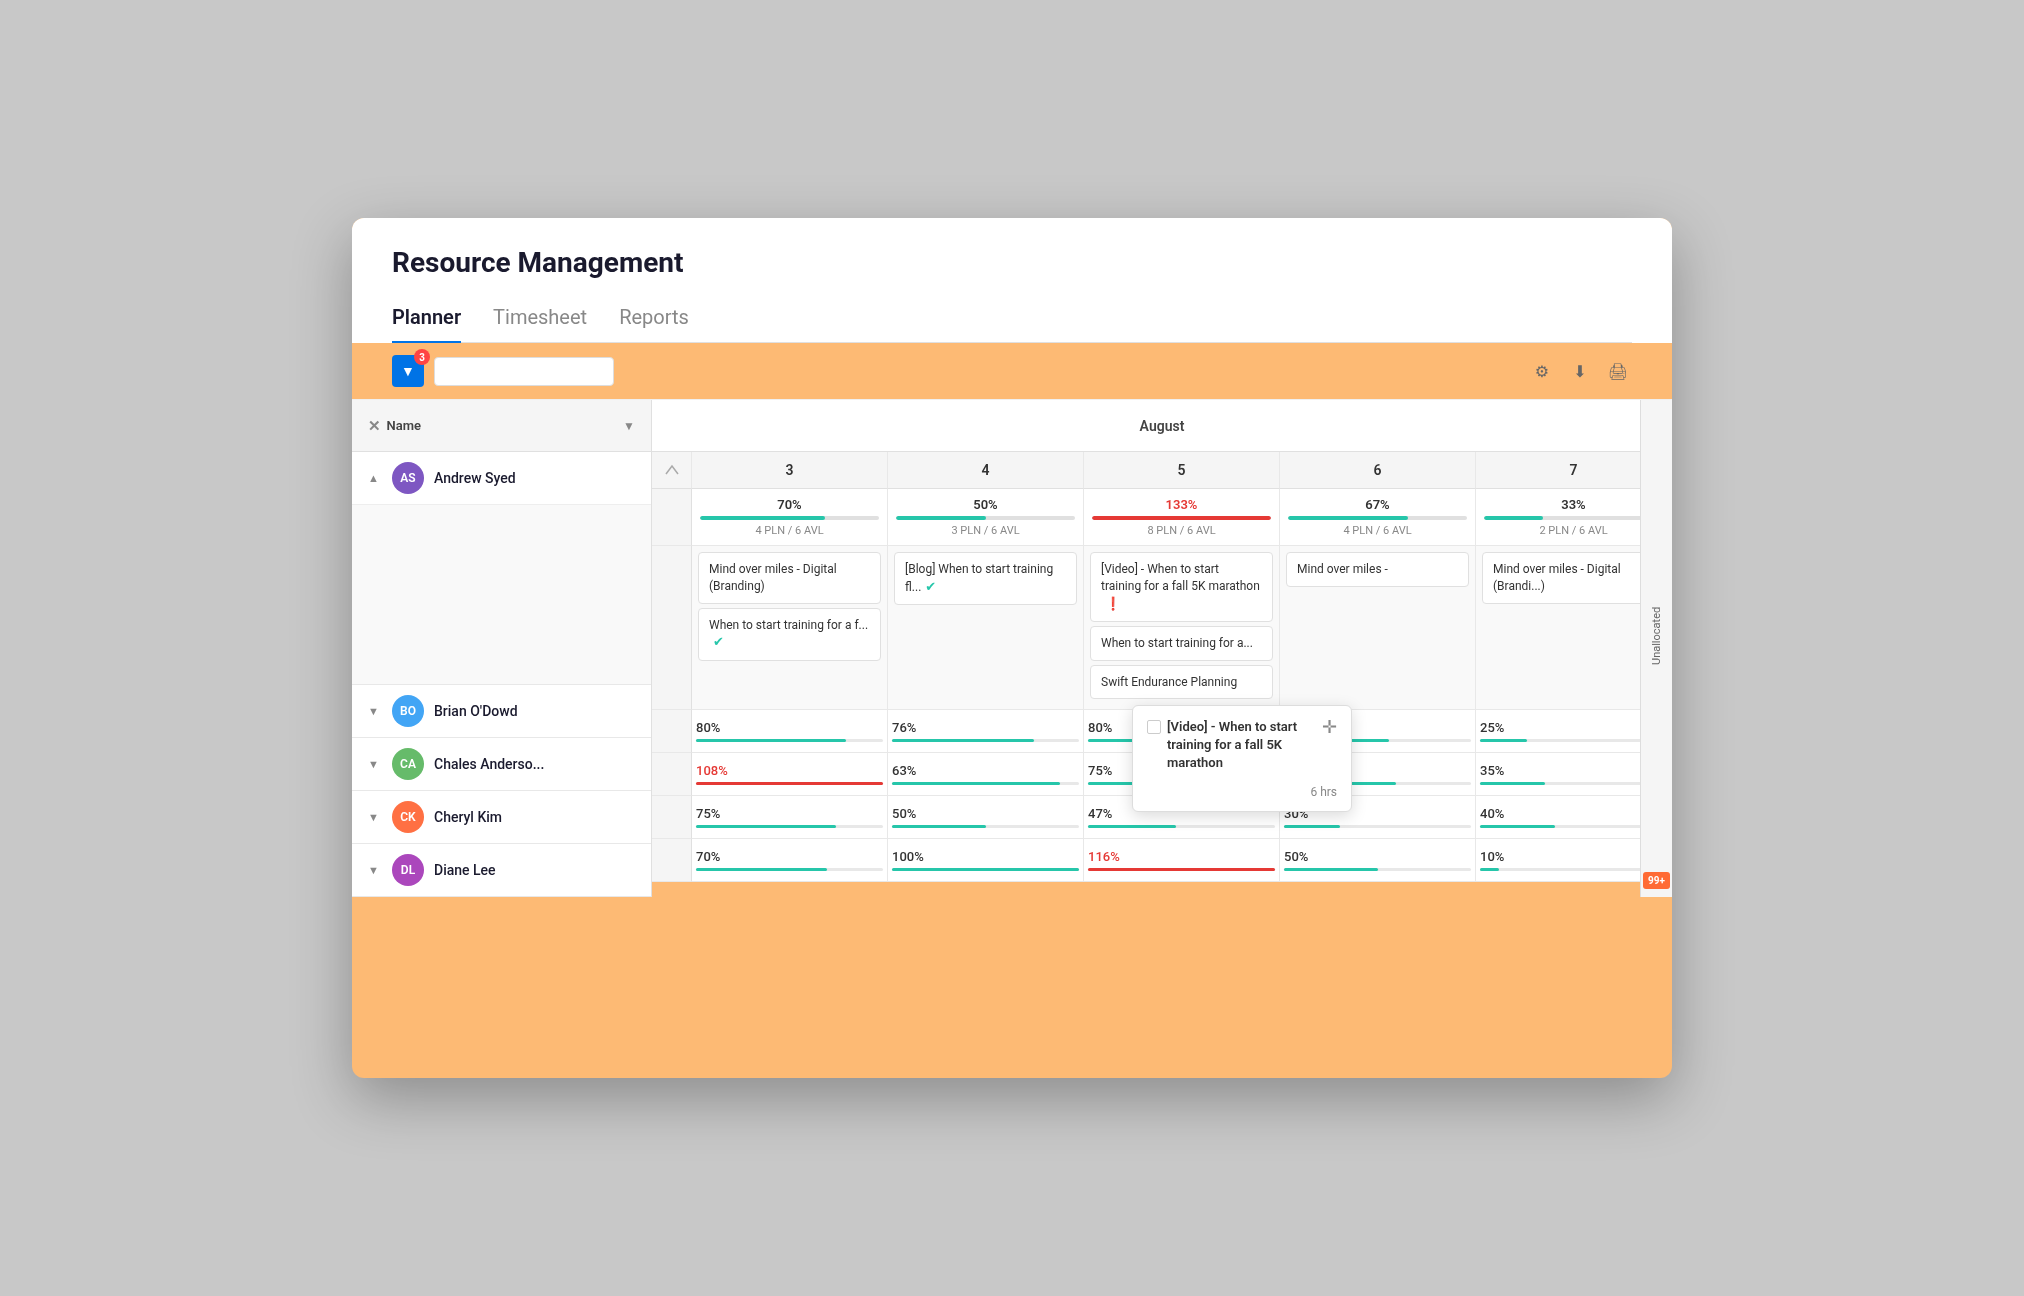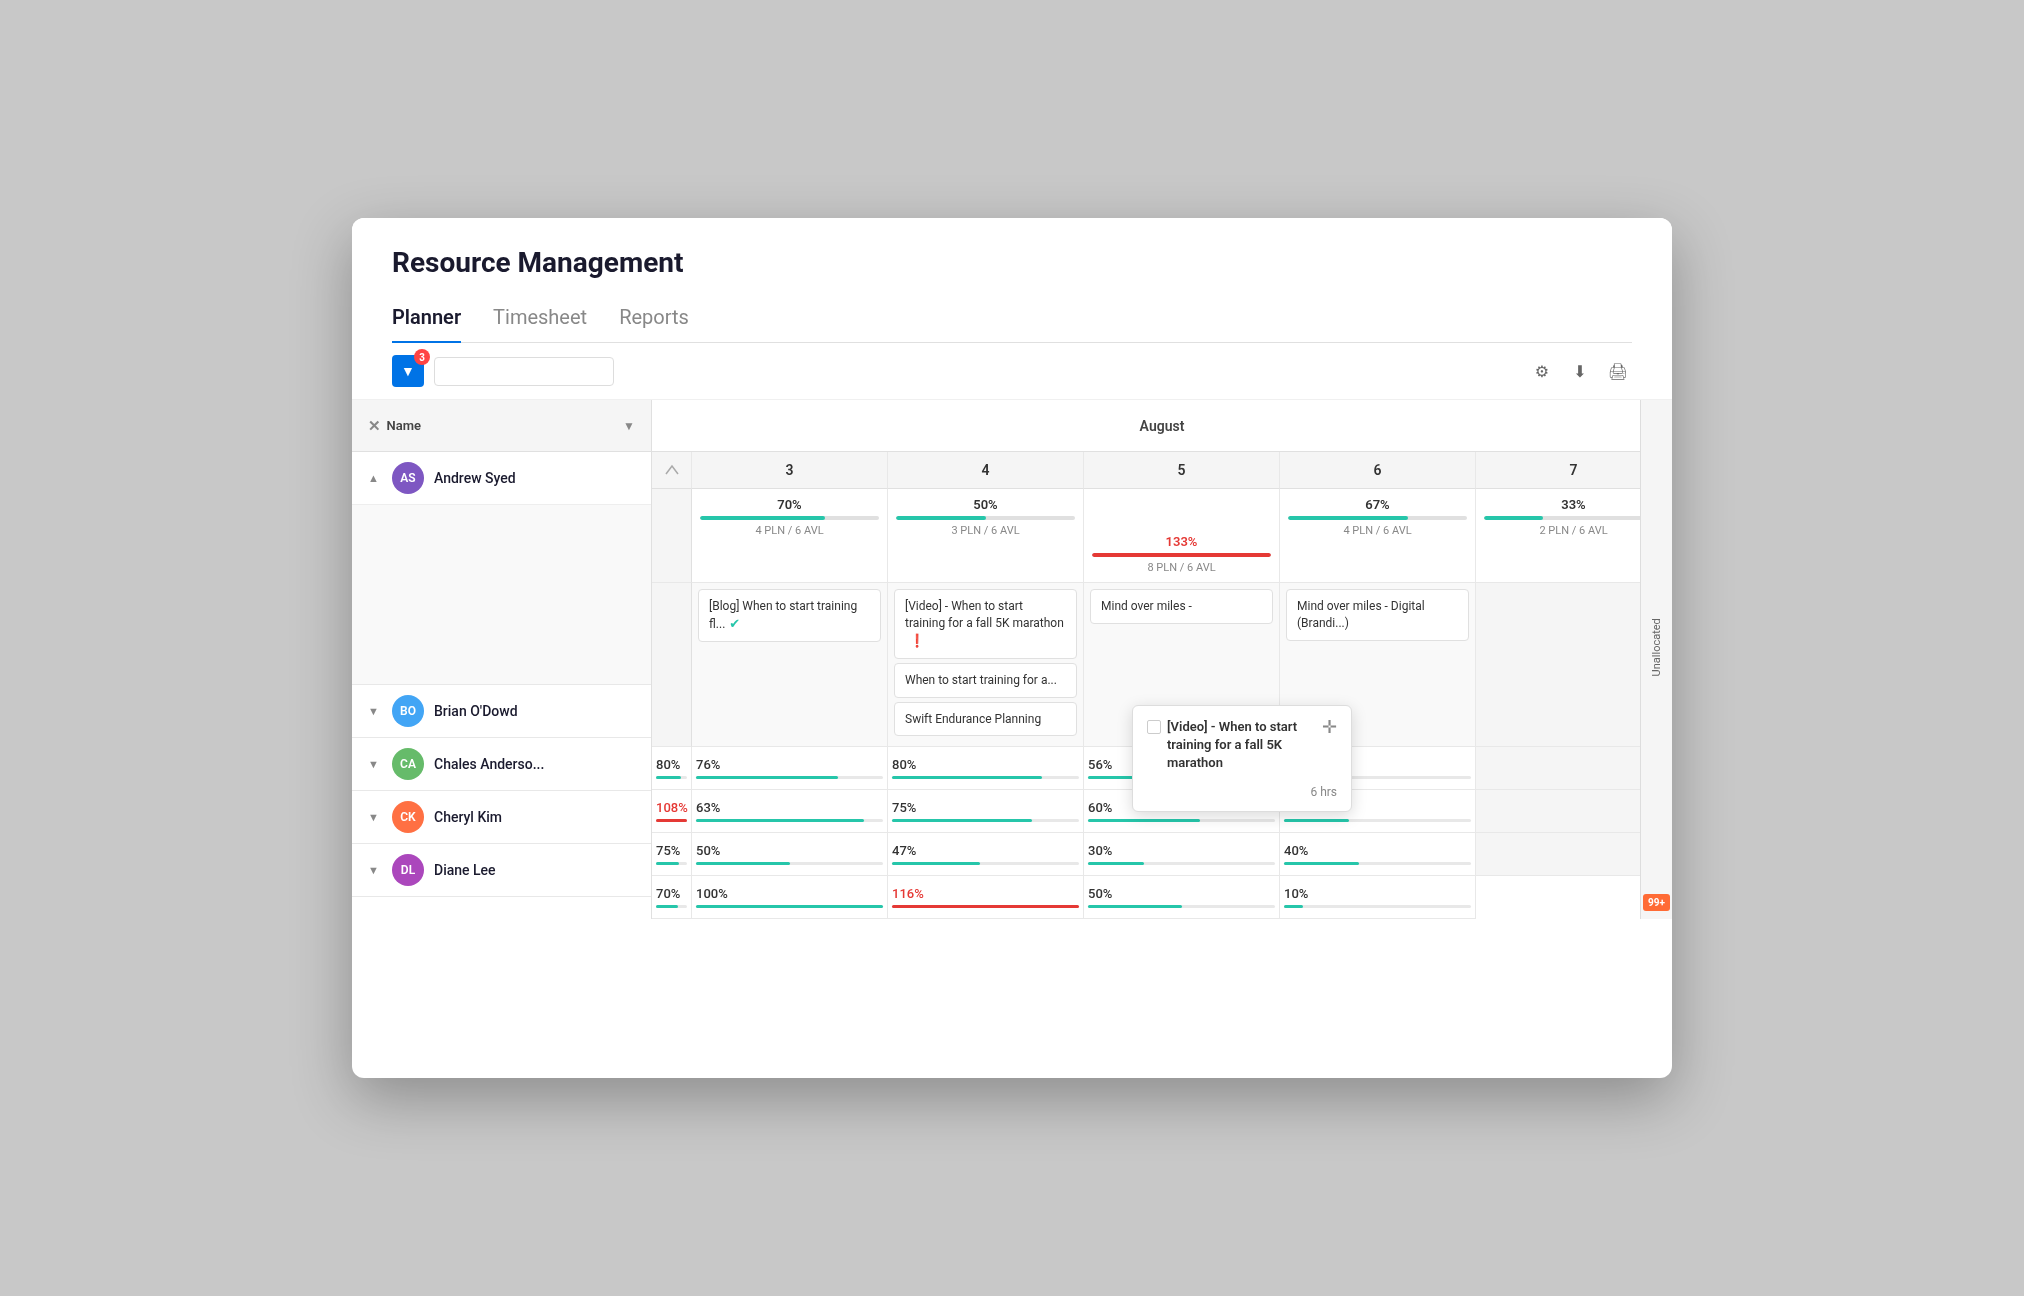--- a/index.html
+++ b/index.html
@@ -6,21 +6,21 @@
     body {
       background: #c8c8c8;
       font-family: -apple-system, BlinkMacSystemFont, 'Segoe UI', Roboto, sans-serif;
       display: flex;
       align-items: center;
       justify-content: center;
       min-height: 100vh;
       padding: 20px;
     }
     .window {
-      background: #ffffff;
+      background: #fdba74;
       border-radius: 12px;
       box-shadow: 0 20px 60px rgba(0,0,0,0.3);
       width: 1320px;
       min-height: 860px;
       overflow: hidden;
       position: relative;
     }
     .header {
       padding: 28px 40px 0;
       background: #fff;
@@ -219,21 +219,21 @@
       padding: 8px;
       text-align: center;
       background: #fff;
     }
     .usage-pct {
       font-size: 13px;
       font-weight: 600;
       color: #333;
       margin-bottom: 4px;
     }
-    .usage-pct.over { color: #e53935; margin-top: 37px; }
+    .usage-pct.over { color: #e53935; }
     .usage-bar-bg {
       height: 4px;
       background: #e0e0e0;
       border-radius: 2px;
       margin-bottom: 4px;
       overflow: hidden;
     }
     .usage-bar-fill {
       height: 100%;
       border-radius: 2px;
@@ -494,20 +494,24 @@
         <div class="usage-cell">
           <div class="usage-pct">33%</div>
           <div class="usage-bar-bg">
               <div class="usage-bar-fill bar-ok" style="width:33%"></div>
             </div>
           <div class="usage-plan">2 PLN / 6 AVL</div>
         </div>
 
         <div class="side-label"></div>
         <div class="task-cell">
+          <div class="task-card">Mind over miles - Digital (Branding)</div>
+          <div class="task-card">When to start training for a f...<span class="check-icon">✔</span></div>
+        </div>
+        <div class="task-cell">
           <div class="task-card">[Blog] When to start training fl...<span class="check-icon">✔</span></div>
         </div>
         <div class="task-cell" style="position:relative;">
           <div class="task-card">[Video] - When to start training for a fall 5K marathon<span class="warn-icon">❗</span></div>
           <div class="task-card">When to start training for a...</div>
           <div class="task-card">Swift Endurance Planning</div>
         </div>
         <div class="task-cell">
           <div class="task-card">Mind over miles -</div>
         </div>

